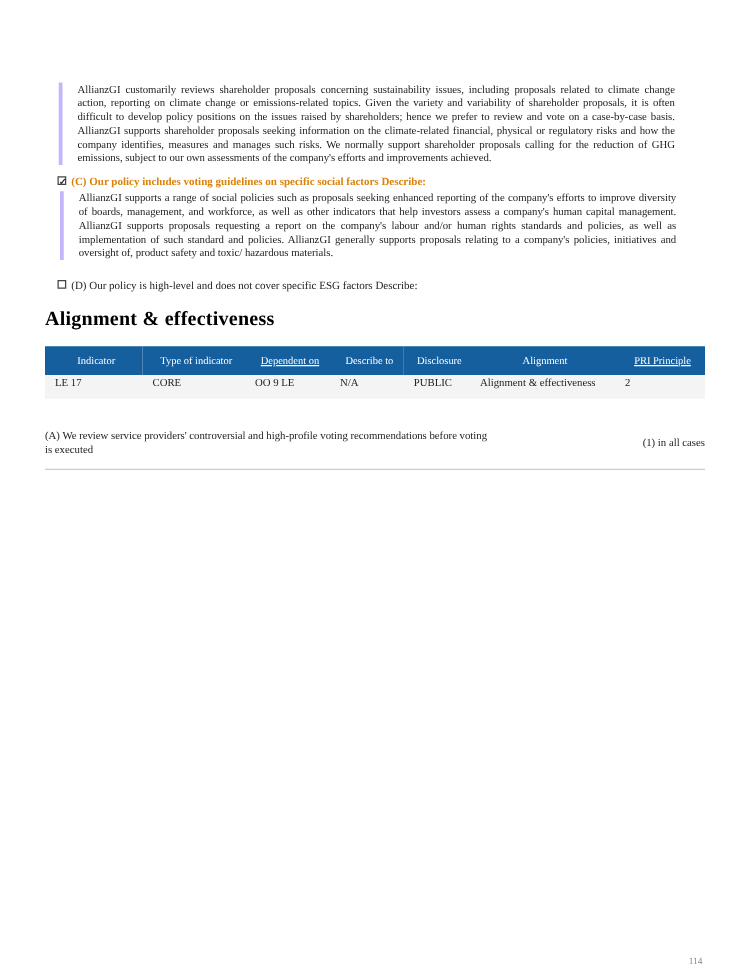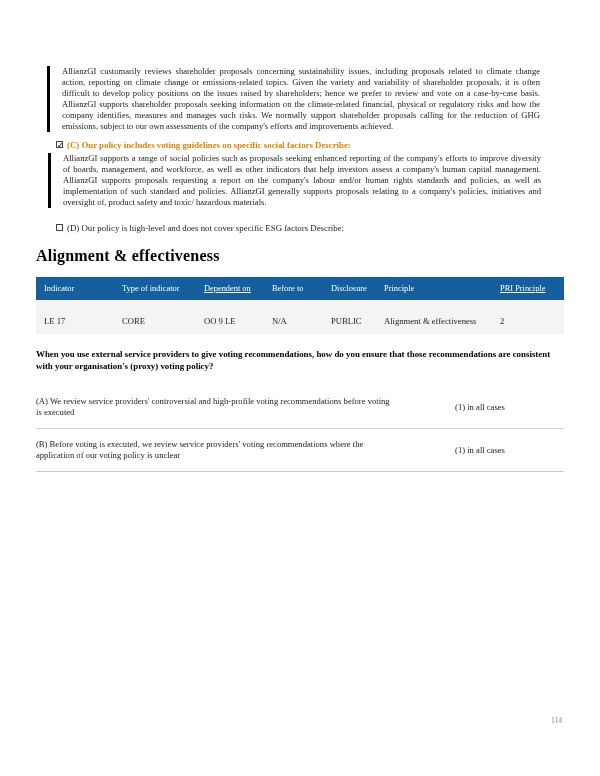--- a/index.html
+++ b/index.html
@@ -12,31 +12,31 @@
     font-family: "Liberation Serif", "DejaVu Serif", serif;
     color: #1a1a1a;
     overflow: hidden;
   }
   .content {
     padding: 66px 36px 0 36px;
   }
   
   .quote {
     margin-left: 11px;
-    border-left: 3px solid #000000;
+    border-left: 3px solid #c4b5fd;
     padding-left: 12px;
     font-size: 8.6px;
     line-height: 11px;
     text-align: justify;
     color: #222;
     width: 493px;
   }
   
   .option-line {
-    margin-left: 20px;
+    margin-left: 10px;
     font-size: 8.8px;
     line-height: 11px;
     display: flex;
     align-items: flex-start;
   }
   .option-line.orange { color: #dd8208; font-weight: bold; }
   .checkbox {
     display: inline-block;
     width: 7px;
     height: 7px;
@@ -71,28 +71,28 @@
     margin-top: 12px;
     width: 528px;
     border-collapse: collapse;
     table-layout: fixed;
   }
   table.indicator th {
     background: #155f9f;
     color: #ffffff;
     font-weight: normal;
     font-size: 8.4px;
-    text-align: left;
+    text-align: center;
     padding: 7px 4px 7px 8px;
   }
   table.indicator td {
     background: #f4f4f4;
     font-size: 8.6px;
     color: #222;
-    padding: 16px 4px 8px 8px;
+    padding: 1px 4px 8px 8px;
   }
   .col-indicator { width: 78px; }
   .col-type { width: 82px; }
   .col-dependent { width: 68px; text-decoration: underline; }
   .col-gateway { width: 59px; }
   .col-disclosure { width: 53px; }
   .col-subsection { width: 116px; }
   .col-pri { width: 72px; text-decoration: underline; }
   
   .question {
@@ -119,27 +119,27 @@
     vertical-align: middle;
   }
   td.answer-label {
     width: 360px;
     text-align: left;
     padding-left: 20px;
     padding-right: 20px;
   }
   td.answer-value {
     padding-left: 38px;
-    text-align: center;
+    text-align: right;
     font-family: Liberation Serif, serif;
   }
   .page-number {
     position: absolute;
     right: 38px;
-    top: 716px;
+    top: 764px;
     font-size: 7.5px;
     color: #8a8a8a;
   }
 </style>
 </head>
 <body>
 
 <div class="page">
   <div class="content">
 
@@ -162,50 +162,45 @@
     </div>
 
     <h1 class="section-title">Alignment &amp; effectiveness</h1>
 
     <table class="indicator">
       <thead>
         <tr>
           <th class="col-indicator">Indicator</th>
           <th class="col-type">Type of indicator</th>
           <th class="col-dependent">Dependent on</th>
-          <th class="col-gateway">Before to</th>
+          <th class="col-gateway">Describe to</th>
           <th class="col-disclosure">Disclosure</th>
-          <th class="col-subsection">Principle</th>
+          <th class="col-subsection">Alignment</th>
           <th class="col-pri">PRI Principle</th>
         </tr>
       </thead>
       <tbody>
         <tr>
           <td>LE 17</td>
           <td>CORE</td>
           <td>OO 9 LE</td>
           <td>N/A</td>
           <td>PUBLIC</td>
           <td>Alignment &amp; effectiveness</td>
           <td>2</td>
         </tr>
       </tbody>
     </table>
 
-    <div class="question">When you use external service providers to give voting recommendations, how do you ensure that those recommendations are consistent with your organisation's (proxy) voting policy?</div>
 
     <table class="answers">
       <tbody>
         <tr>
           <td class="answer-label">(A) We review service providers' controversial and high-profile voting recommendations before voting is executed</td>
           <td class="answer-value">(1) in all cases</td>
         </tr>
-        <tr>
-          <td class="answer-label">(B) Before voting is executed, we review service providers' voting recommendations where the application of our voting policy is unclear</td>
-          <td class="answer-value">(1) in all cases</td>
-        </tr>
       </tbody>
     </table>
 
   </div>
 
   <div class="page-number">114</div>
 </div>
 
 </body></html>

